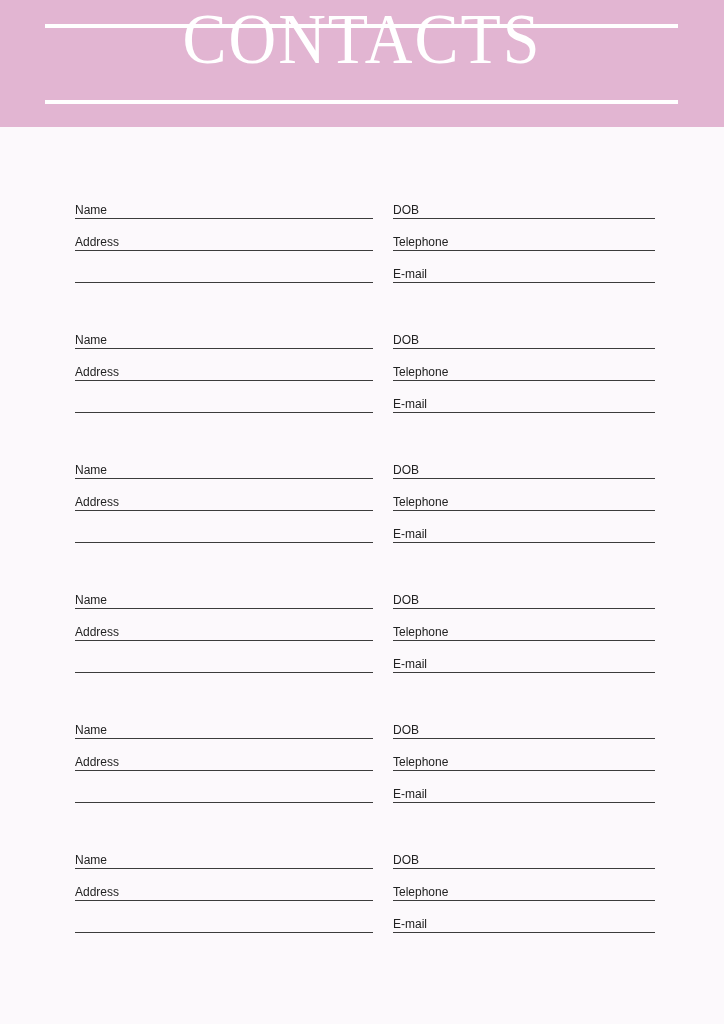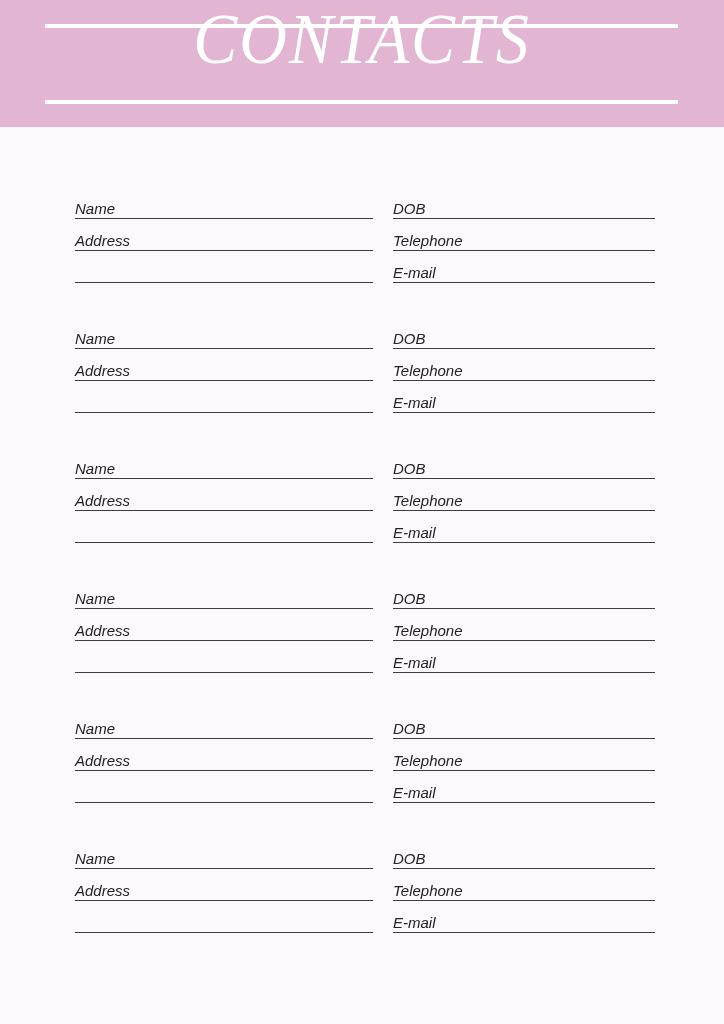--- a/index.html
+++ b/index.html
@@ -10,21 +10,20 @@
     width: 724px;
     height: 1024px;
     overflow: hidden;
     background: var(--page-bg, #fcf9fc);
     font-family: "Liberation Sans", sans-serif;
   }
   .page {
     width: 724px;
     height: 1024px;
     position: relative;
-    font-style: italic;
   }
   
   .header {
     position: relative;
     height: 127px;
     background: var(--header-bg, #e2b5d2);
     display: flex;
     align-items: center;
     justify-content: center;
   }
@@ -61,21 +60,21 @@
   .col-right { flex: 1 1 auto; }
   .field-row {
     height: 32px;
     display: flex;
     align-items: flex-end;
     border-bottom: 1.5px solid var(--line-color, #3c3c3c);
     box-sizing: border-box;
     padding-bottom: 2px;
   }
   .field-label {
-    font-size: 15px;
+    font-size: 12px;
     line-height: 1;
     color: var(--label-color, #222222);
     white-space: nowrap;
   }
   .field-value {
     font-size: 16.5px;
     line-height: 1;
     color: var(--label-color, #222222);
     margin-left: 8px;
   }

